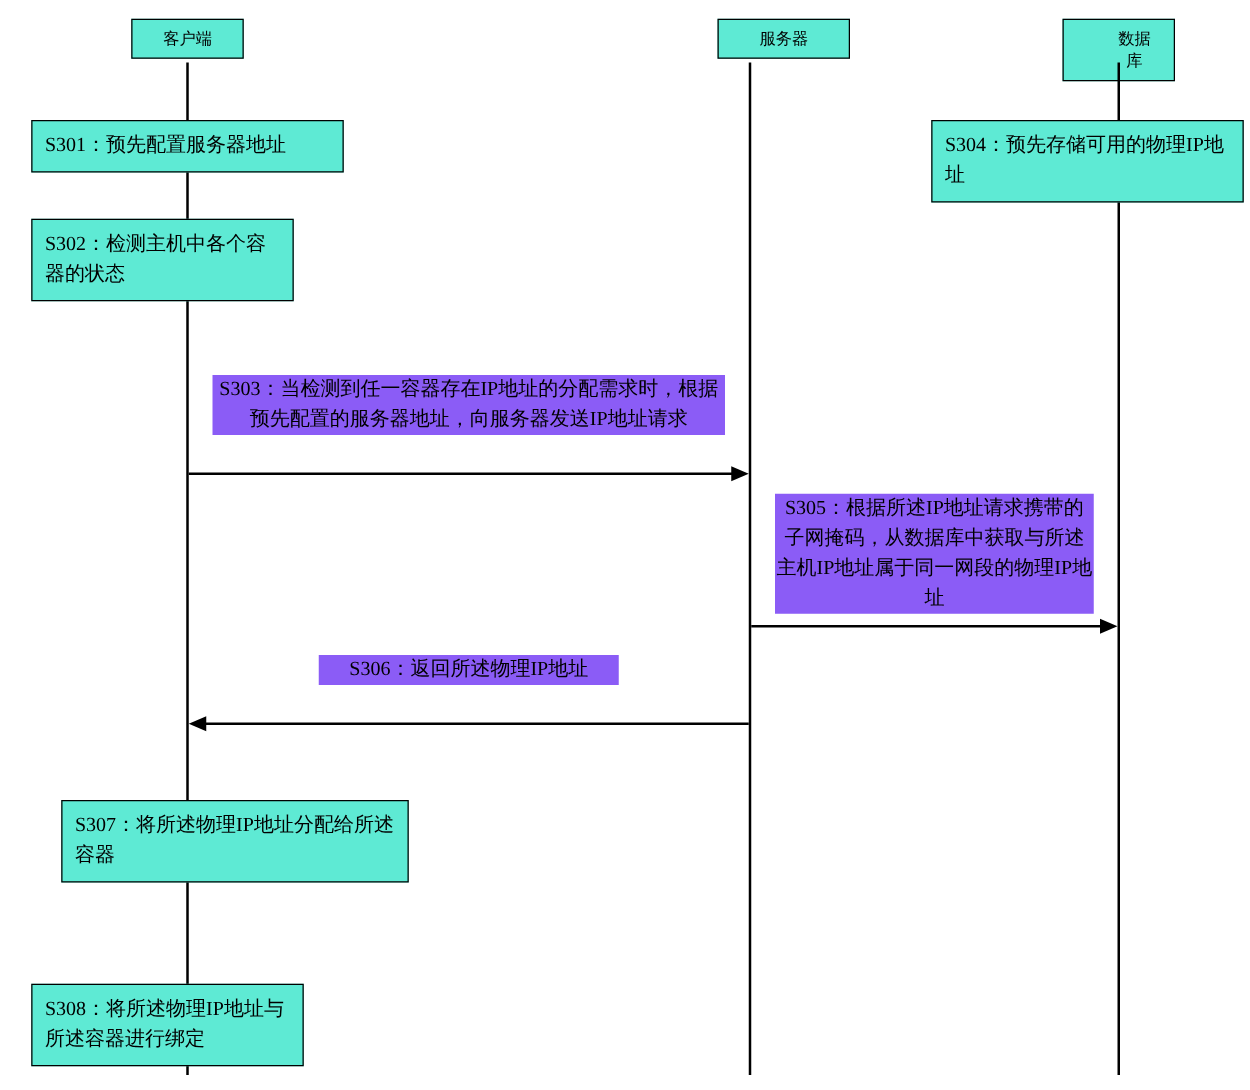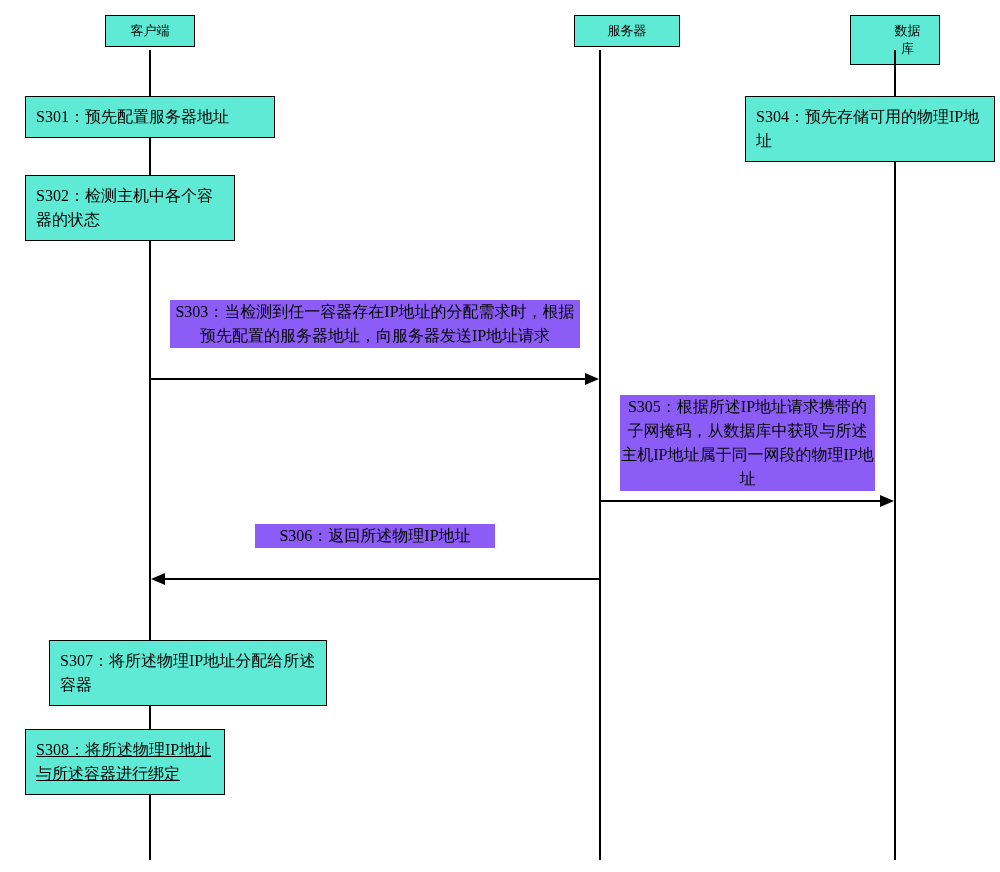--- a/index.html
+++ b/index.html
@@ -104,15 +104,15 @@
 <div class="msg-label" style="left:255px; top:524px; width:240px;">
   <span>S306：返回所述物理IP地址</span>
 </div>
 <div class="arrow-line" style="left:164px; top:578px; width:435px;"></div>
 <div class="arrow-head-left" style="left:151px; top:572.5px;"></div>
 
 <div class="step-box" style="left:25px; top:640px; width:278px;margin-left:24px;">
   <span>S307：将所述物理IP地址分配给所述容器</span>
 </div>
 
-<div class="step-box" style="left:25px; top:729px; width:200px;text-decoration:underline;">
+<div class="step-box" style="left:25px; top:787px; width:218px;">
   <span>S308：将所述物理IP地址与所述容器进行绑定</span>
 </div>
 
 </body></html>

